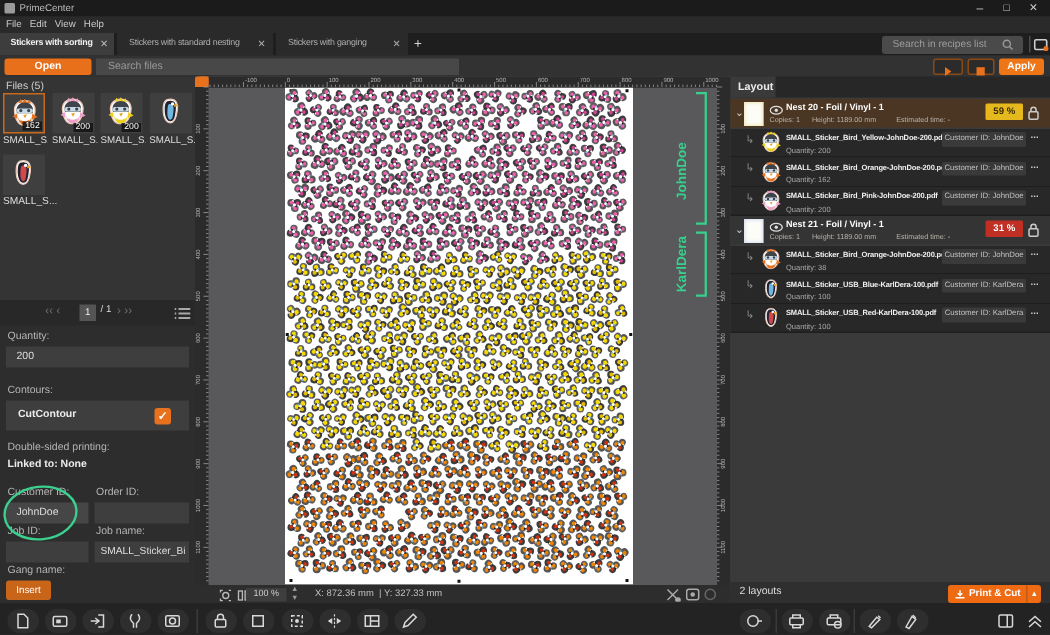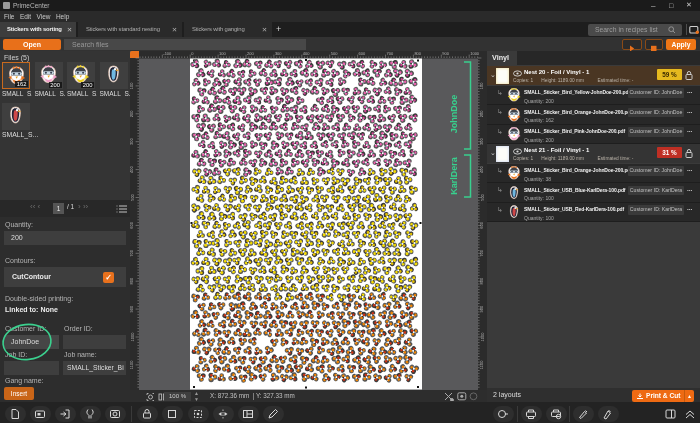--- a/index.html
+++ b/index.html
@@ -1433,21 +1433,21 @@
       <rect x="0.8" y="0.8" width="8" height="7" rx="1.5" fill="none" stroke="#aaa" stroke-width="1"></rect>
       <circle cx="4.8" cy="4.3" r="1.5" fill="#aaa"></circle>
     </svg>
   <svg class="abs" style="left:339px;top:2px" width="10" height="9">
       <circle cx="4.5" cy="4.3" r="3.4" fill="none" stroke="#666" stroke-width="1"></circle>
     </svg>
 </div>
 
 <div class="abs" style="left:487px;top:51px;width:213px;height:351px;background:#3a3a3a;">
   <div class="abs" style="left:0;top:0;width:213px;height:14px;background:#272727;"></div>
-  <div class="abs" style="left:0;top:0;width:30px;height:14px;background:#3a3a3a;color:#ececec;font-size:7.2px;font-weight:bold;line-height:14px;padding-left:5px;">Vinyl</div>
+  <div class="abs" style="left:0;top:0;width:30px;height:14px;background:#3a3a3a;color:#ececec;font-size:7.2px;font-weight:bold;line-height:14px;padding-left:5px;">Layout</div>
   <div class="abs" style="left:0;top:15px;width:213px;height:19px;background:#4a3623;">
   <div class="abs" style="left:3px;top:5px;color:#ccc;font-size:7px;">⌄</div>
   <div class="abs" style="left:9px;top:1.5px;width:13px;height:16px;background:#fdfdf8;box-shadow:inset 0 0 3px rgba(230,210,120,.8);"></div>
   <svg class="abs" style="left:26px;top:3.5px" width="9" height="7">
         <ellipse cx="4.5" cy="3.5" rx="4" ry="2.6" fill="none" stroke="#ddd" stroke-width="0.9"></ellipse>
         <circle cx="4.5" cy="3.5" r="1.1" fill="#ddd"></circle>
       </svg>
   <div class="abs" style="left:37px;top:2.5px;font-size:6px;font-weight:bold;color:#fff;white-space:nowrap;">Nest 20 - Foil / Vinyl - 1</div>
   <div class="abs" style="left:26px;top:11.5px;font-size:4.8px;color:#b9b2a8;white-space:nowrap;">Copies: 1&nbsp;&nbsp;&nbsp;&nbsp;&nbsp;&nbsp;Height: 1189.00 mm&nbsp;&nbsp;&nbsp;&nbsp;&nbsp;&nbsp;&nbsp;&nbsp;&nbsp;&nbsp;Estimated time: -</div>
   <div class="abs" style="left:170px;top:3px;width:25px;height:11px;background:#e5b91e;border-radius:1px;color:#3a2a00;font-size:6.4px;font-weight:bold;text-align:center;line-height:11px;">59 %</div>

